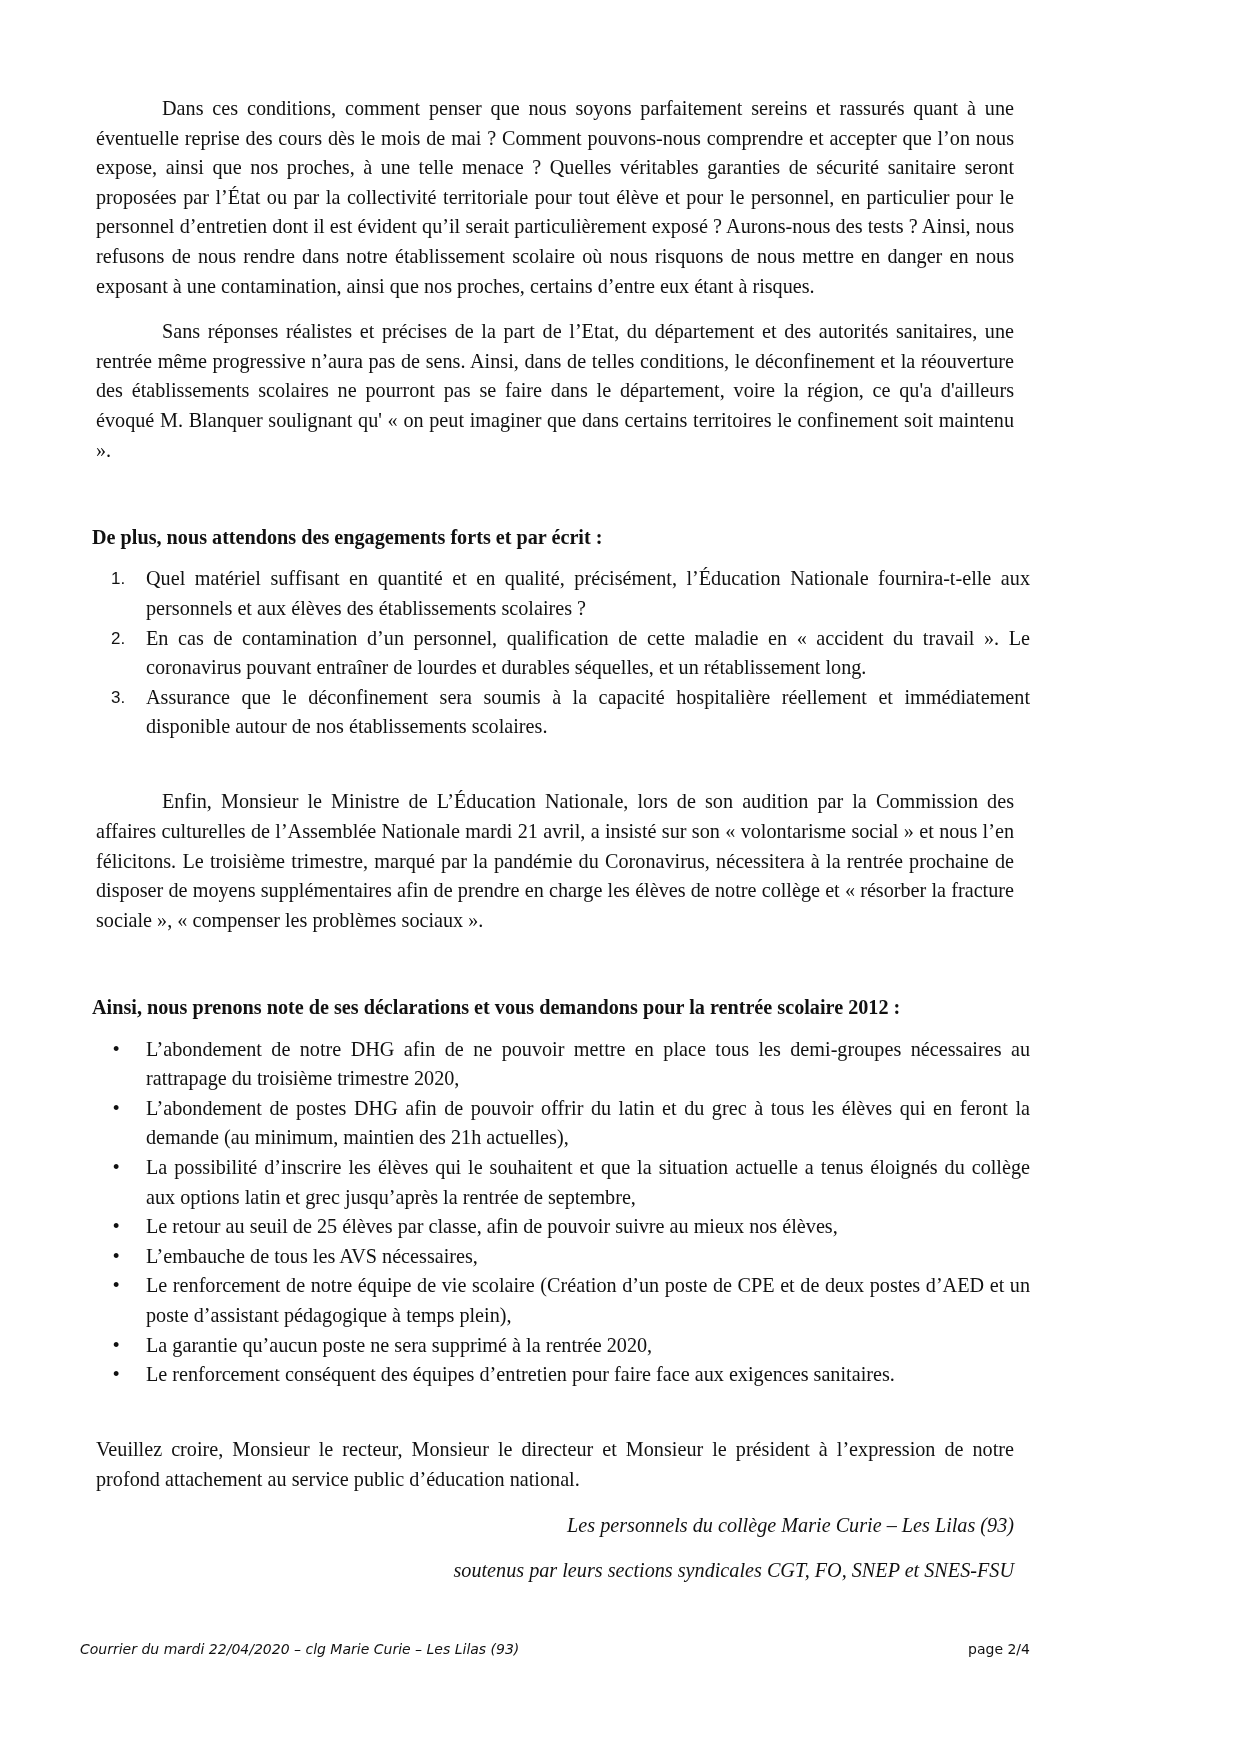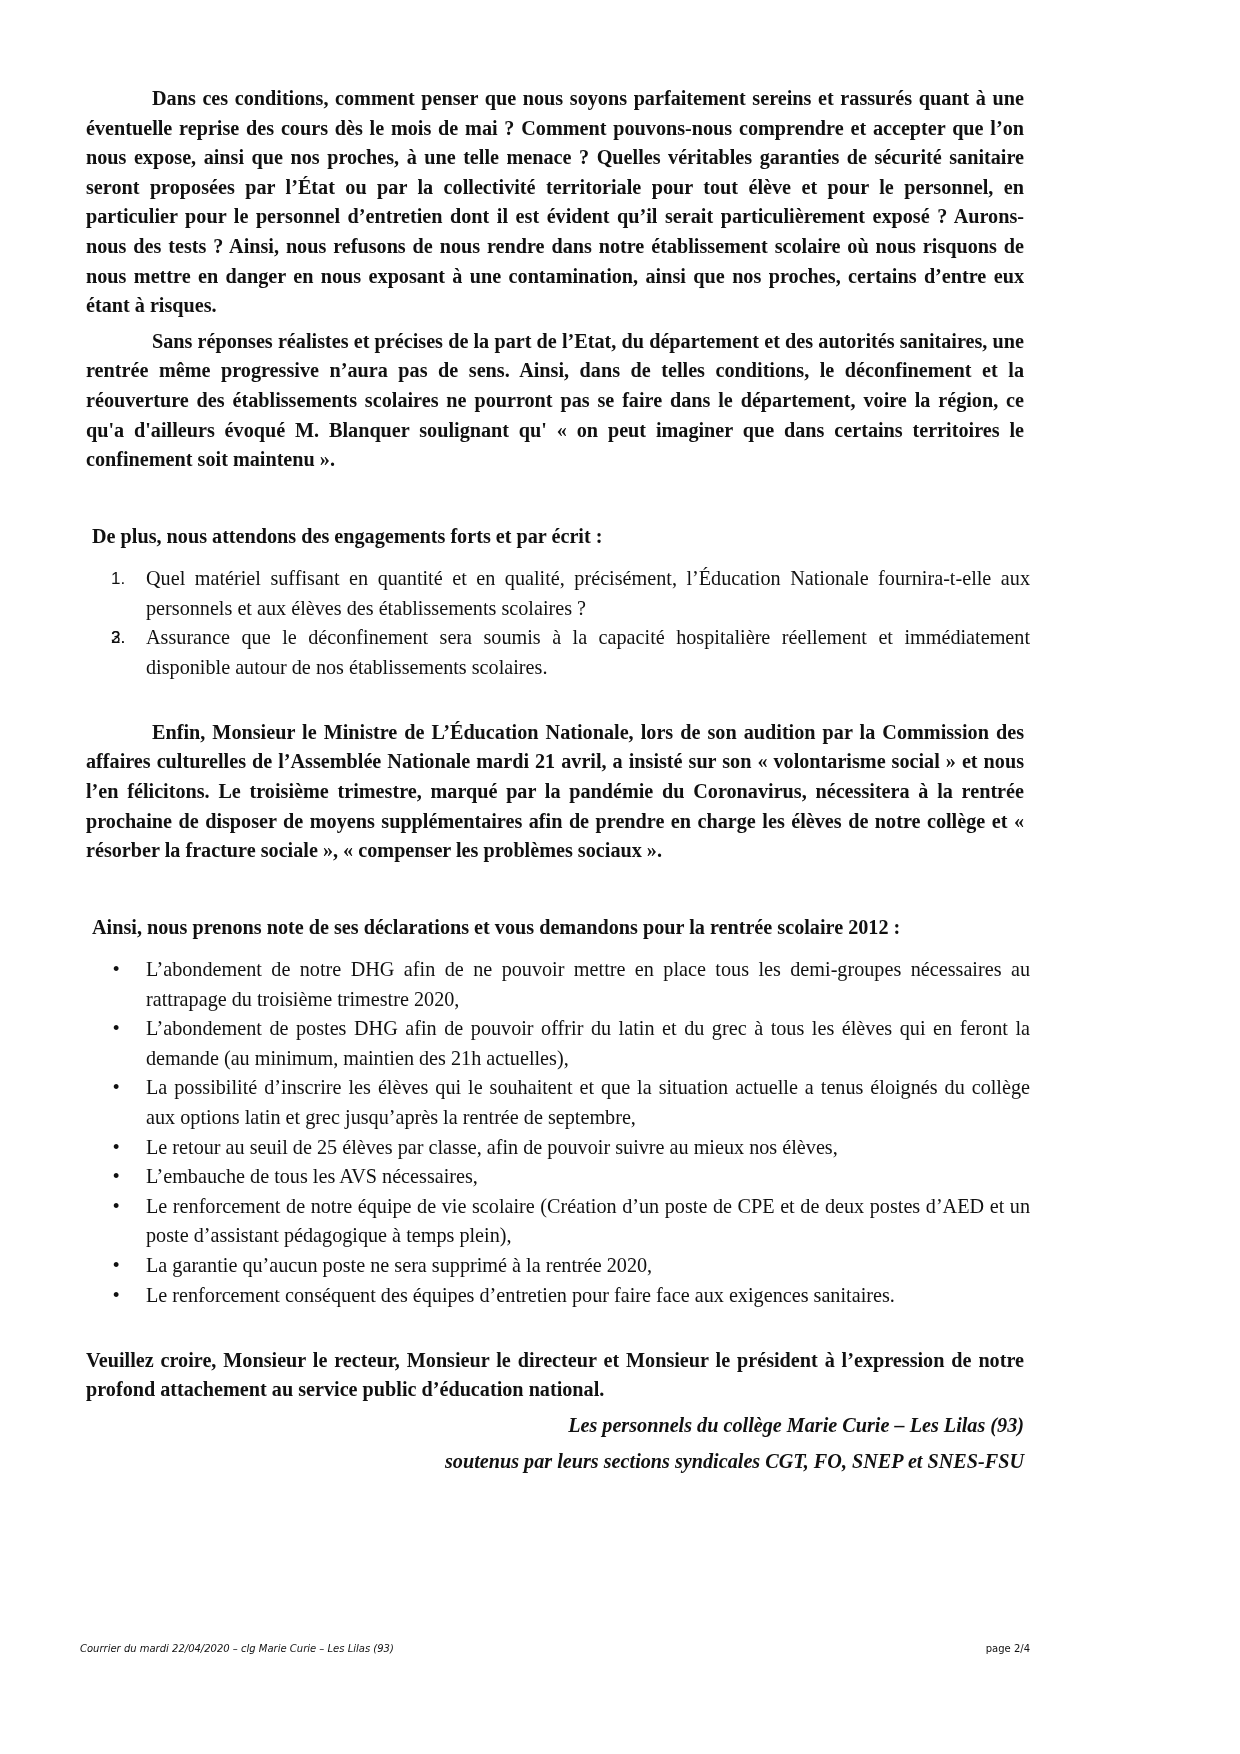--- a/index.html
+++ b/index.html
@@ -17,23 +17,22 @@
   .page {
     position: absolute;
     left: 80px;
     top: 78px;
     width: 950px;
     font-family: "Liberation Serif", "DejaVu Serif", serif;
     font-size: 20.2px;
     line-height: 29.6px;
   }
   p {
-    margin: 6px;
+    margin: 16px;
     text-align: justify;
-    font-weight: bold;
   }
   .indent {
     text-indent: 66px;
   }
   .gap {
     height: 29.6px;
   }
   .heading {
     font-weight: bold;
     margin: 12px;
@@ -65,21 +64,21 @@
   .signature {
     text-align: right;
     font-style: italic;
   }
   .footer {
     position: absolute;
     left: 80px;
     top: 1640px;
     width: 950px;
     font-family: "DejaVu Sans", "Liberation Sans", sans-serif;
-    font-size: 10px;
+    font-size: 14px;
     line-height: 18px;
     display: flex;
     justify-content: space-between;
     color: #111111;
   }
   .footer-left {
     font-style: italic;
   }
 </style>
 </head>
@@ -93,20 +92,21 @@
   <div class="gap"></div>
 
   <p class="heading">De plus, nous attendons des engagements forts et par écrit :</p>
   <ol class="numbered">
     <li>
       <span class="num">1.</span>
       <span>Quel matériel suffisant en quantité et en qualité, précisément, l’Éducation Nationale fournira-t-elle aux personnels et aux élèves des établissements scolaires ?</span>
     </li>
     <li>
       <span class="num">2.</span>
+      <span>En cas de contamination d’un personnel, qualification de cette maladie en « accident du travail ». Le coronavirus pouvant entraîner de lourdes et durables séquelles, et un rétablissement long.</span>
     </li>
     <li>
       <span class="num">3.</span>
       <span>Assurance que le déconfinement sera soumis à la capacité hospitalière réellement et immédiatement disponible autour de nos établissements scolaires.</span>
     </li>
   </ol>
 
   <div class="gap"></div>
 
   <p class="indent">Enfin, Monsieur le Ministre de L’Éducation Nationale, lors de son audition par la Commission des affaires culturelles de l’Assemblée Nationale mardi 21 avril, a insisté sur son « volontarisme social » et nous l’en félicitons. Le troisième trimestre, marqué par la pandémie du Coronavirus, nécessitera à la rentrée prochaine de disposer de moyens supplémentaires afin de prendre en charge les élèves de notre collège et « résorber la fracture sociale », « compenser les problèmes sociaux ».</p>

